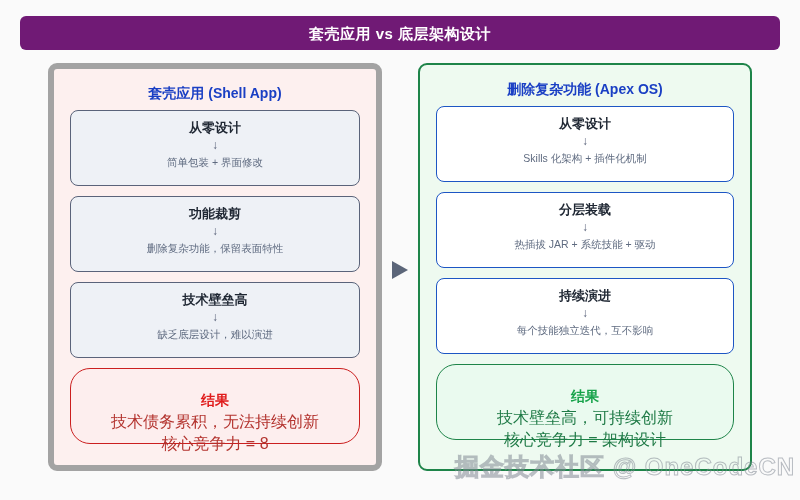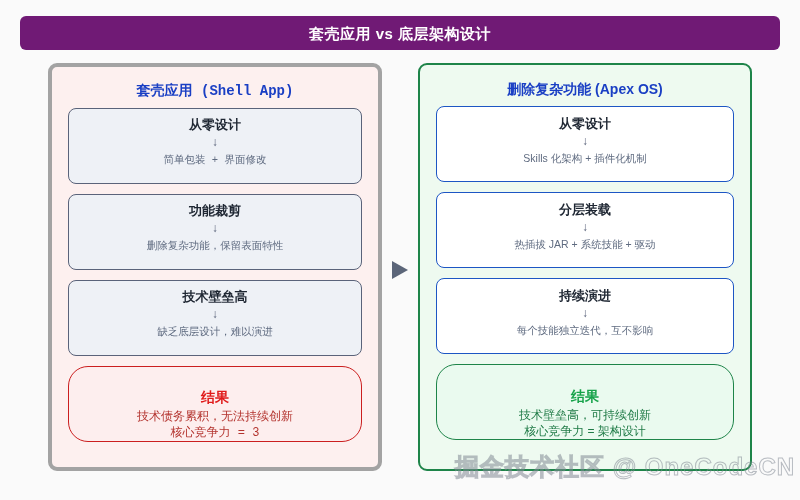--- a/index.html
+++ b/index.html
@@ -49,22 +49,21 @@
     top: 63px;
     width: 334px;
     height: 408px;
     border-radius: 9px;
     box-sizing: border-box;
     padding: 12px 16px 0 16px;
   }
   .panel-left {
     left: 48px;
     background: #fdf0ef;
-    border: 4px solid #a3a3a3;
-    font-family: Liberation Mono, monospace;
+    border: 6px solid #a3a3a3;
   }
   .panel-right {
     left: 418px;
     background: #eefaf0;
     border: 2px solid #1e8449;
   }
   .panel-header {
     text-align: center;
     color: #1a3fc4;
     font-size: 14px;
@@ -127,21 +126,21 @@
   }
   .result-title {
     font-size: 14px;
     font-weight: bold;
     line-height: 1.3;
     margin-bottom: 2px;
   }
   .result-title.red  { color: #e01b1b; }
   .result-title.green{ color: #17a34a; }
   .result-line {
-    font-size: 12px;
+    font-size: 16px;
     line-height: 1.35;
   }
   .result-left .result-line  { color: #b3332e; }
   .result-right .result-line { color: #1f7a46; }
 
   
   .center-arrow {
     position: absolute;
     left: 392px;
     top: 261px;
@@ -193,21 +192,21 @@
 
     <div class="card card-left">
       <div class="card-title">技术壁垒高</div>
       <div class="card-arrow">↓</div>
       <div class="card-desc">缺乏底层设计，难以演进</div>
     </div>
 
     <div class="result result-left">
       <div class="result-title red">结果</div>
       <div class="result-line">技术债务累积，无法持续创新</div>
-      <div class="result-line">核心竞争力 = 3</div>
+      <div class="result-line">核心竞争力 = 8</div>
     </div>
   </div>
 
   <div class="center-arrow"></div>
 
   <div class="panel panel-right">
     <div class="panel-header">删除复杂功能 (Apex OS)</div>
 
     <div class="card card-right">
       <div class="card-title">从零设计</div>

